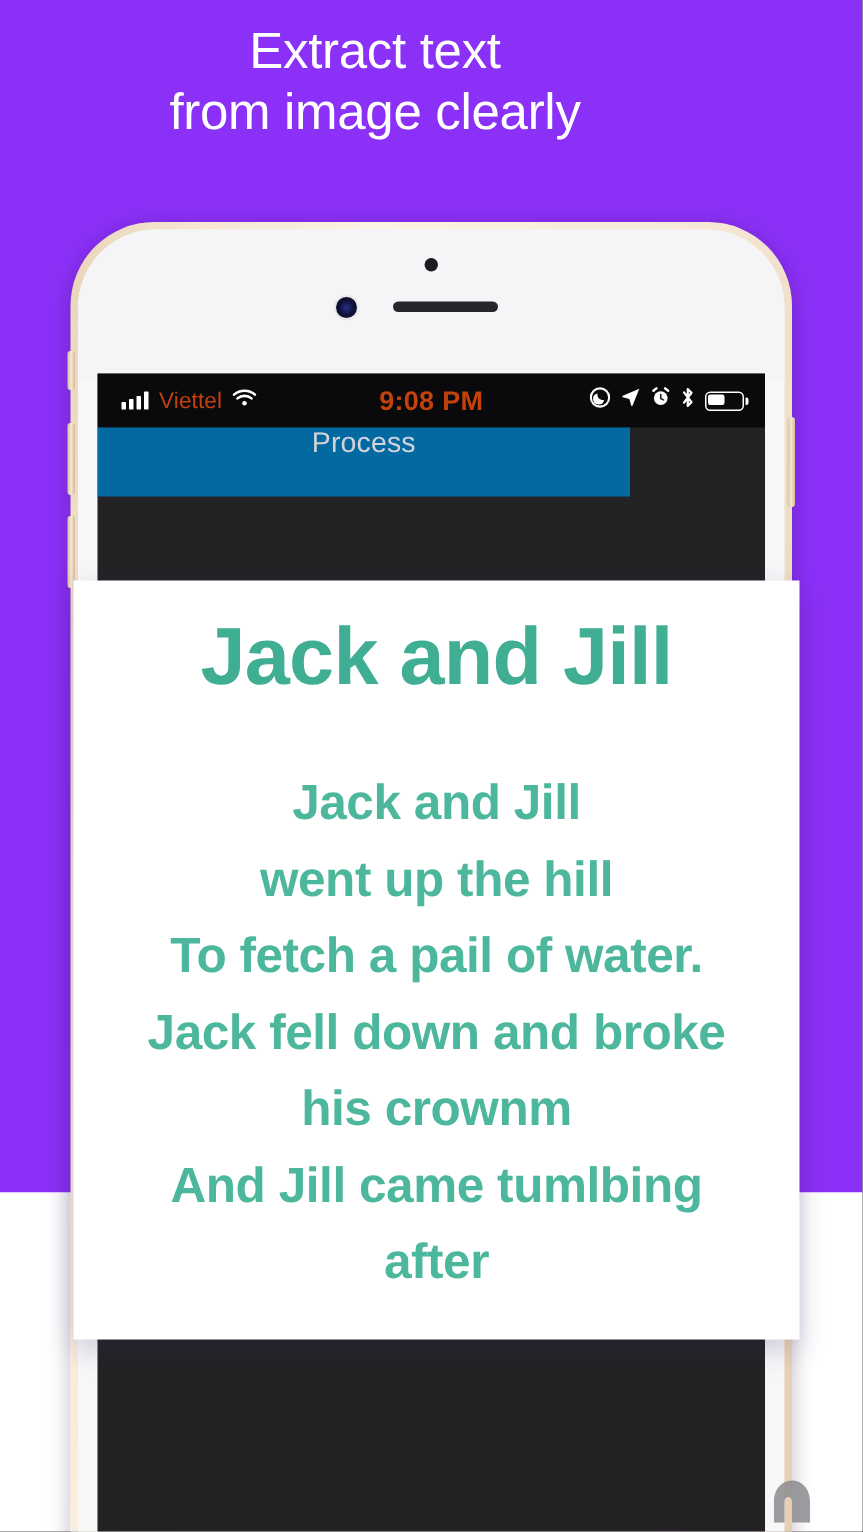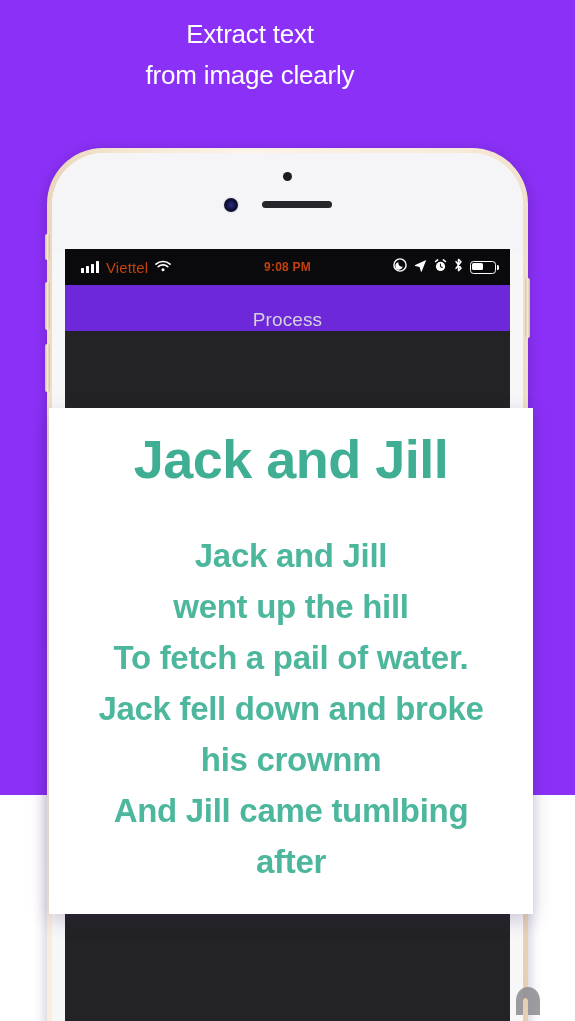--- a/index.html
+++ b/index.html
@@ -32,21 +32,21 @@
     background: #ffffff;
   }
 
   
   .headline {
     position: absolute;
     left: 0; top: 14px;
     width: 500px;
     text-align: center;
     color: #ffffff;
-    font-size: 26px;
+    font-size: 34px;
     line-height: 41px;
     font-weight: 400;
     letter-spacing: -0.2px;
     white-space: pre-line;
   }
 
   
   .phone {
     position: absolute;
     left: 47px;
@@ -154,21 +154,21 @@
     font-size: 15px;
     letter-spacing: 0.1px;
   }
   .sb-center {
     position: absolute;
     left: 0; top: 0;
     width: 445px; height: 36px;
     display: flex;
     align-items: center;
     justify-content: center;
-    font-size: 12px;
+    font-size: 18px;
     font-weight: 700;
     letter-spacing: 0.2px;
   }
   .sb-right {
     position: absolute;
     right: 14px; top: 0;
     height: 36px;
     display: flex;
     align-items: center;
     gap: 7px;
@@ -193,37 +193,37 @@
     left: 1.4px; top: 1.4px;
     height: 7.2px;
     background: #ffffff;
     border-radius: 1.5px;
   }
 
   
   .navbar {
     position: absolute;
     left: 0; top: 36px;
-    width: 445px; height: 46px;
-    background: #6d28d9;
-    display: flex;
-    align-items: flex-end;
+    width: 355px; height: 46px;
+    background: #0369a1;
+    display: flex;
+    align-items: flex-start;
     justify-content: center;
   }
   .navbar-title {
     color: #d3d3dc;
     font-size: 19px;
     letter-spacing: 0.1px;
   }
 
   
   .text-card {
     position: absolute;
     left: 49px;
-    top: 408px;
+    top: 387px;
     width: 484px;
     height: 506px;
     background: #ffffff;
     box-shadow: 0 6px 18px rgba(60,30,100,0.22);
   }
   .card-title {
     position: absolute;
     left: 0; top: 20px;
     width: 484px;
     text-align: center;

